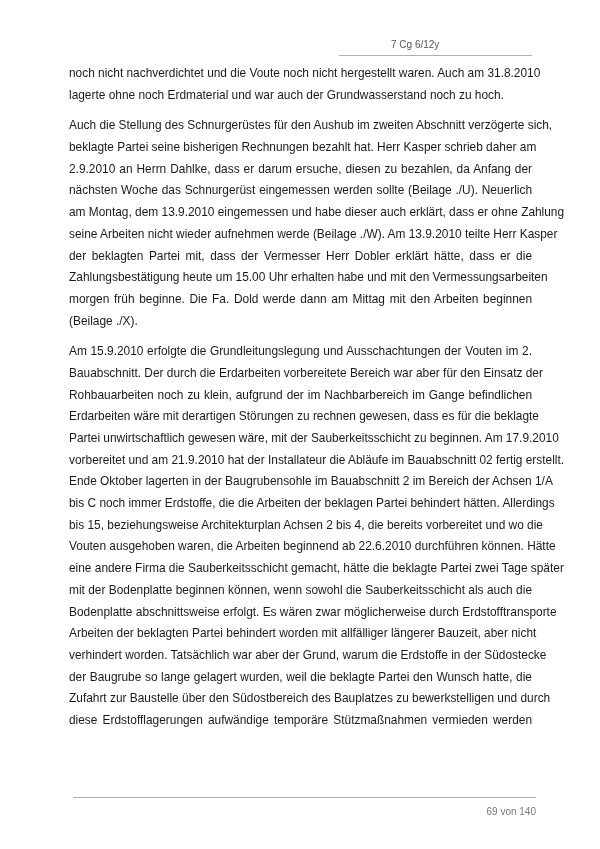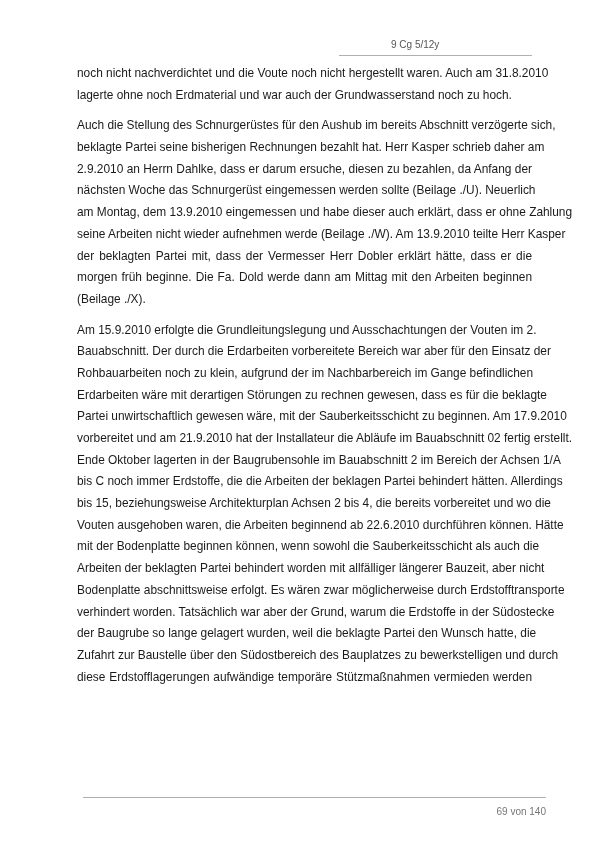--- a/index.html
+++ b/index.html
@@ -4,62 +4,64 @@
 <style>
   html, body { margin:0; padding:0; background:#ffffff; }
   body { width:600px; height:849px; position:relative; overflow:hidden;
          font-family:"Liberation Sans", sans-serif; color:#1a1a1a; }
   .header { position:absolute; left:339px; top:39px; width:193px; height:16px;
             border-bottom:1px solid #b0b0b0; }
   .header-ref { position:absolute; left:52px; top:0px; font-size:10px; color:#555; }
   .body-text { position:absolute; left:69px; top:63px; width:463px; }
   .para { margin:0 0 9px 0; }
   .line { font-size:11.9px; line-height:21.7px; height:21.7px; white-space:nowrap;
-          text-align:justify; text-align-last:justify;margin-left:8px; }
+          text-align:justify; text-align-last:justify; }
   .line.last { text-align-last:left; }
-  .footer { position:absolute; left:83px; top:797px; width:463px; border-top:1px solid #b0b0b0; }
+  .footer { position:absolute; left:73px; top:797px; width:463px; border-top:1px solid #b0b0b0; }
   .page-num { position:absolute; right:0; top:8px; font-size:10px; color:#777; }
 </style>
 </head>
 <body>
 
 <div class="header">
-  <span class="header-ref">9 Cg 5/12y</span>
+  <span class="header-ref">7 Cg 6/12y</span>
 </div>
 
 <div class="body-text" id="body-text">
     <div class="para">
       <div class="line">noch nicht nachverdichtet und die Voute noch nicht hergestellt waren. Auch am 31.8.2010</div>
       <div class="line last">lagerte ohne noch Erdmaterial und war auch der Grundwasserstand noch zu hoch.</div>
     </div>
     <div class="para">
-      <div class="line">Auch die Stellung des Schnurgerüstes für den Aushub im bereits Abschnitt verzögerte sich,</div>
+      <div class="line">Auch die Stellung des Schnurgerüstes für den Aushub im zweiten Abschnitt verzögerte sich,</div>
       <div class="line">beklagte Partei seine bisherigen Rechnungen bezahlt hat. Herr Kasper schrieb daher am</div>
       <div class="line">2.9.2010 an Herrn Dahlke, dass er darum ersuche, diesen zu bezahlen, da Anfang der</div>
       <div class="line">nächsten Woche das Schnurgerüst eingemessen werden sollte (Beilage ./U). Neuerlich</div>
       <div class="line">am Montag, dem 13.9.2010 eingemessen und habe dieser auch erklärt, dass er ohne Zahlung</div>
       <div class="line">seine Arbeiten nicht wieder aufnehmen werde (Beilage ./W). Am 13.9.2010 teilte Herr Kasper</div>
       <div class="line">der beklagten Partei mit, dass der Vermesser Herr Dobler erklärt hätte, dass er die</div>
+      <div class="line">Zahlungsbestätigung heute um 15.00 Uhr erhalten habe und mit den Vermessungsarbeiten</div>
       <div class="line">morgen früh beginne. Die Fa. Dold werde dann am Mittag mit den Arbeiten beginnen</div>
       <div class="line last">(Beilage ./X).</div>
     </div>
     <div class="para">
       <div class="line">Am 15.9.2010 erfolgte die Grundleitungslegung und Ausschachtungen der Vouten im 2.</div>
       <div class="line">Bauabschnitt. Der durch die Erdarbeiten vorbereitete Bereich war aber für den Einsatz der</div>
       <div class="line">Rohbauarbeiten noch zu klein, aufgrund der im Nachbarbereich im Gange befindlichen</div>
       <div class="line">Erdarbeiten wäre mit derartigen Störungen zu rechnen gewesen, dass es für die beklagte</div>
       <div class="line">Partei unwirtschaftlich gewesen wäre, mit der Sauberkeitsschicht zu beginnen. Am 17.9.2010</div>
       <div class="line">vorbereitet und am 21.9.2010 hat der Installateur die Abläufe im Bauabschnitt 02 fertig erstellt.</div>
       <div class="line">Ende Oktober lagerten in der Baugrubensohle im Bauabschnitt 2 im Bereich der Achsen 1/A</div>
       <div class="line">bis C noch immer Erdstoffe, die die Arbeiten der beklagen Partei behindert hätten. Allerdings</div>
       <div class="line">bis 15, beziehungsweise Architekturplan Achsen 2 bis 4, die bereits vorbereitet und wo die</div>
       <div class="line">Vouten ausgehoben waren, die Arbeiten beginnend ab 22.6.2010 durchführen können. Hätte</div>
+      <div class="line">eine andere Firma die Sauberkeitsschicht gemacht, hätte die beklagte Partei zwei Tage später</div>
       <div class="line">mit der Bodenplatte beginnen können, wenn sowohl die Sauberkeitsschicht als auch die</div>
+      <div class="line">Bodenplatte abschnittsweise erfolgt. Es wären zwar möglicherweise durch Erdstofftransporte</div>
       <div class="line">Arbeiten der beklagten Partei behindert worden mit allfälliger längerer Bauzeit, aber nicht</div>
-      <div class="line">Bodenplatte abschnittsweise erfolgt. Es wären zwar möglicherweise durch Erdstofftransporte</div>
       <div class="line">verhindert worden. Tatsächlich war aber der Grund, warum die Erdstoffe in der Südostecke</div>
       <div class="line">der Baugrube so lange gelagert wurden, weil die beklagte Partei den Wunsch hatte, die</div>
       <div class="line">Zufahrt zur Baustelle über den Südostbereich des Bauplatzes zu bewerkstelligen und durch</div>
       <div class="line">diese Erdstofflagerungen aufwändige temporäre Stützmaßnahmen vermieden werden</div>
     </div>
   </div>
 
 <div class="footer">
   <span class="page-num">69 von 140</span>
 </div>

